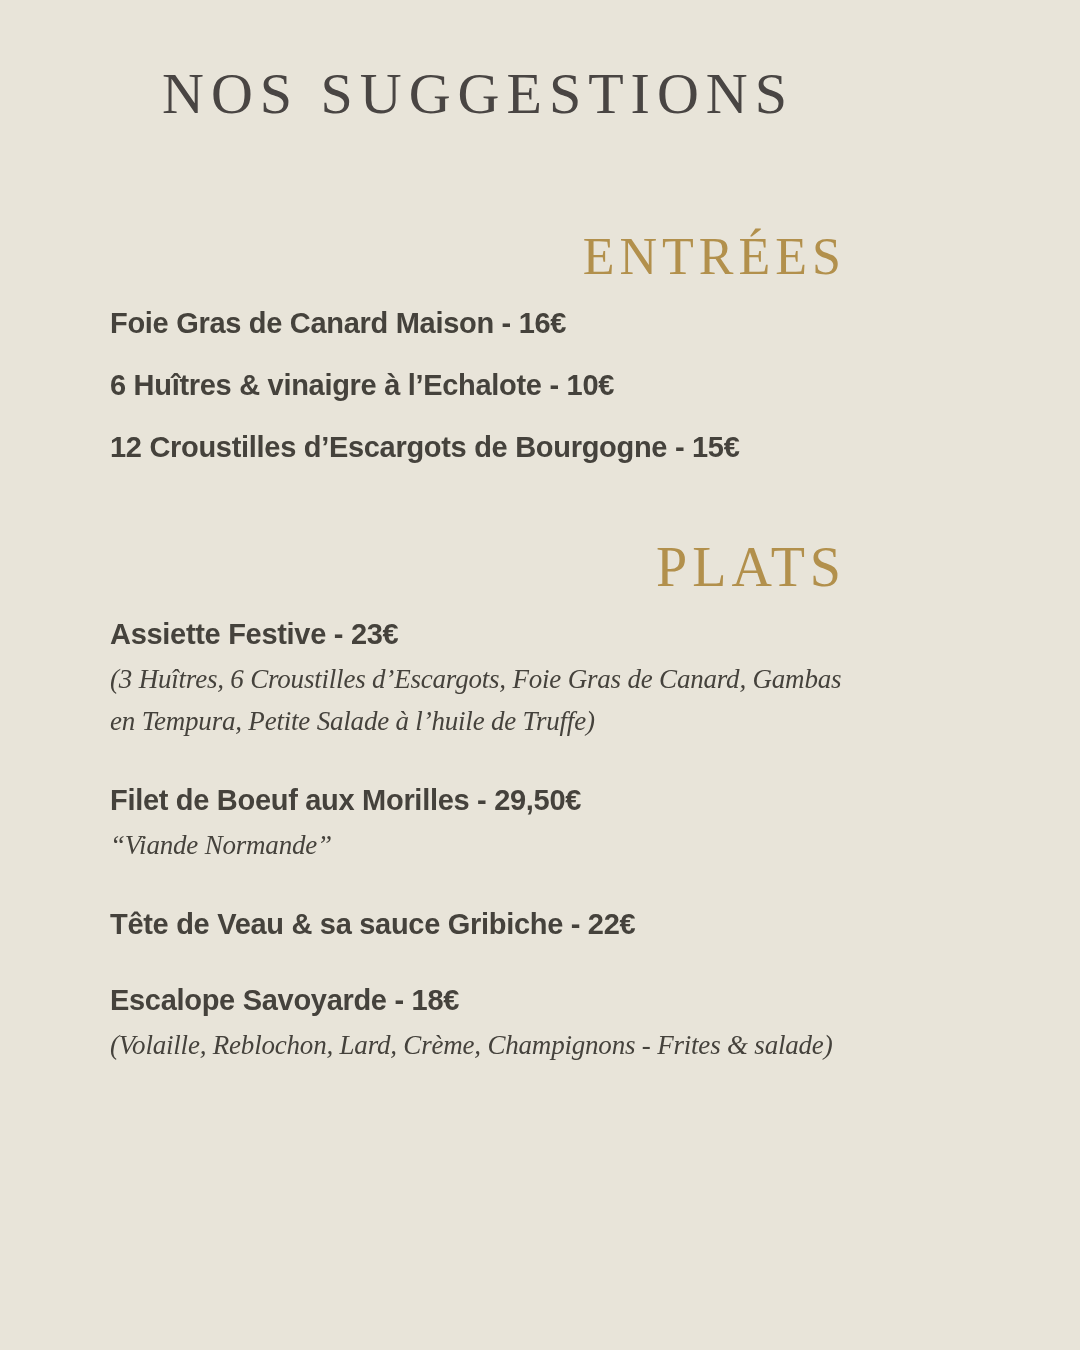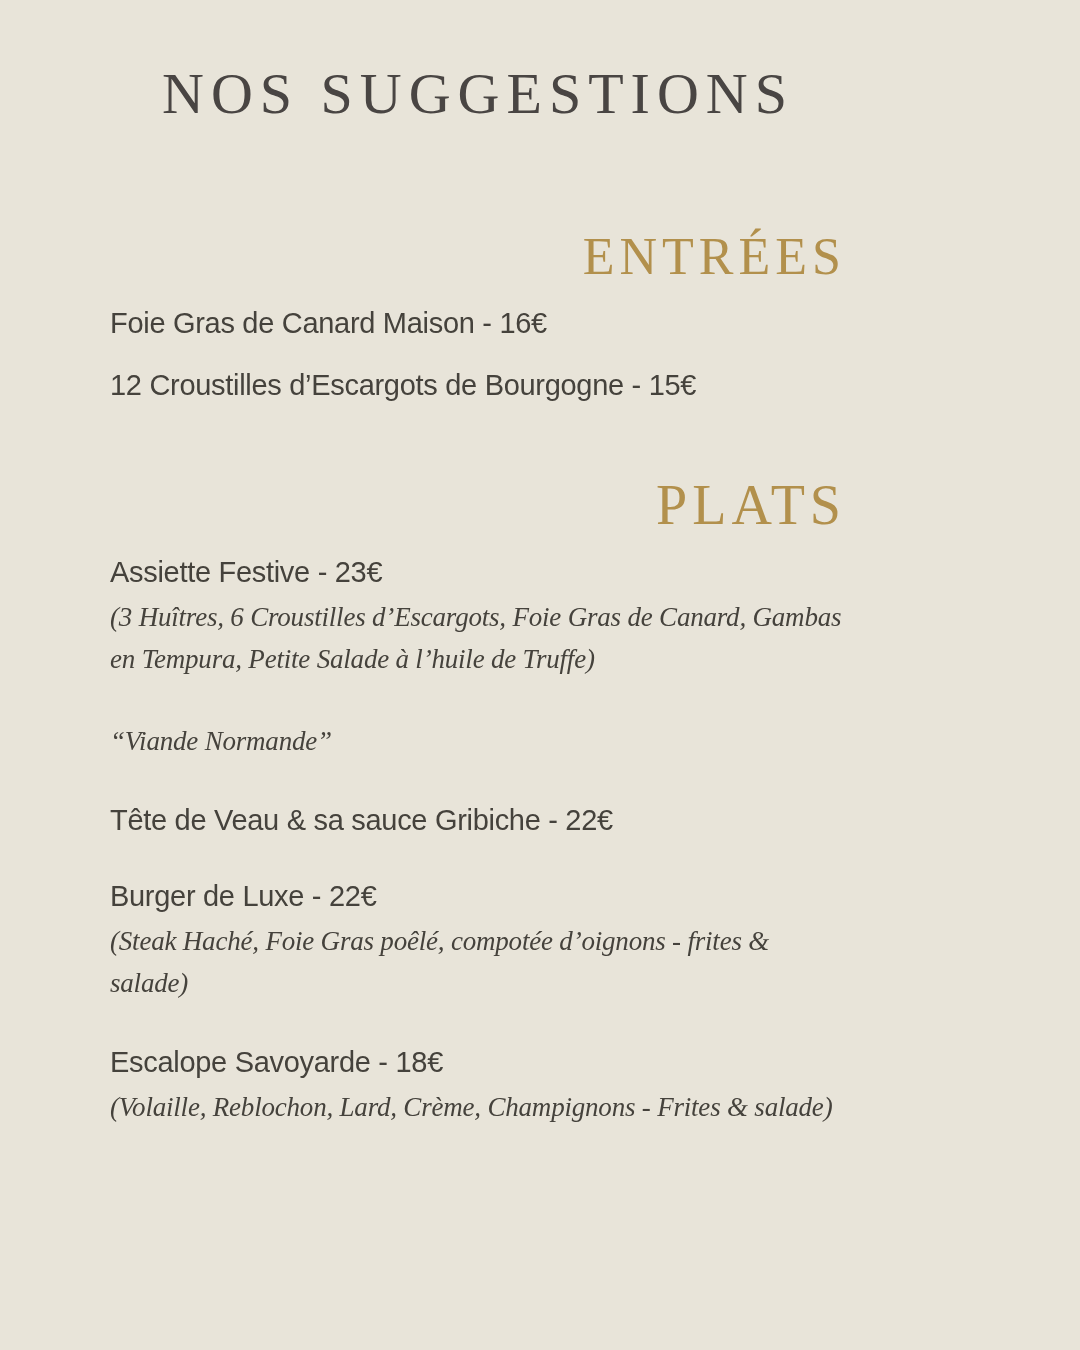--- a/index.html
+++ b/index.html
@@ -50,21 +50,21 @@
     font-size:56px;
     line-height:72px;
     text-align:right;
   }
   .items{margin-top:13px;}
   .section-entrees .items{margin-top:15px;}
   .menu-item{margin:0 0 40px 0;}
   .section-entrees .menu-item{margin-bottom:28px;}
   .item-name{
     margin:0;
-    font-weight:400;
+    font-weight:700;
     font-size:29px;
     line-height:36px;
     letter-spacing:-0.3px;
     color:var(--text);
   }
   .section-entrees .item-name{line-height:34px;}
   .item-desc{
     margin:6px 0 0 0;
     font-style:italic;
     font-size:27px;
@@ -81,50 +81,51 @@
   <h1 class="page-title">NOS SUGGESTIONS</h1>
 
   <section class="section-entrees">
     <h2 class="section-title">ENTRÉES</h2>
     <div class="items">
   <div class="menu-item">
     <p class="item-name">Foie Gras de Canard Maison - 16€</p>
 
   </div>
 
+  <div class="menu-item">
+    <p class="item-name">6 Huîtres &amp; vinaigre à l’Echalote - 10€</p>
+
+  </div>
 
   <div class="menu-item">
     <p class="item-name">12 Croustilles d’Escargots de Bourgogne - 15€</p>
 
   </div>
 </div>
   </section>
 
   <section class="section-plats">
     <h2 class="section-title">PLATS</h2>
     <div class="items">
   <div class="menu-item">
     <p class="item-name">Assiette Festive - 23€</p>
     <p class="item-desc">(3 Huîtres, 6 Croustilles d’Escargots, Foie Gras de Canard, Gambas en Tempura, Petite Salade à l’huile de Truffe)</p>
   </div>
 
 
   <div class="menu-item">
+    <p class="item-name">Filet de Boeuf aux Morilles - 29,50€</p>
     <p class="item-desc">“Viande Normande”</p>
   </div>
 
   <div class="menu-item">
     <p class="item-name">Tête de Veau &amp; sa sauce Gribiche - 22€</p>
 
   </div>
 
-  <div class="menu-item">
-    <p class="item-name">Burger de Luxe - 22€</p>
-    <p class="item-desc">(Steak Haché, Foie Gras poêlé, compotée d’oignons - frites &amp; salade)</p>
-  </div>
 
   <div class="menu-item">
     <p class="item-name">Escalope Savoyarde - 18€</p>
     <p class="item-desc">(Volaille, Reblochon, Lard, Crème, Champignons - Frites &amp; salade)</p>
   </div>
 </div>
   </section>
 </main>
 
 </body></html>

